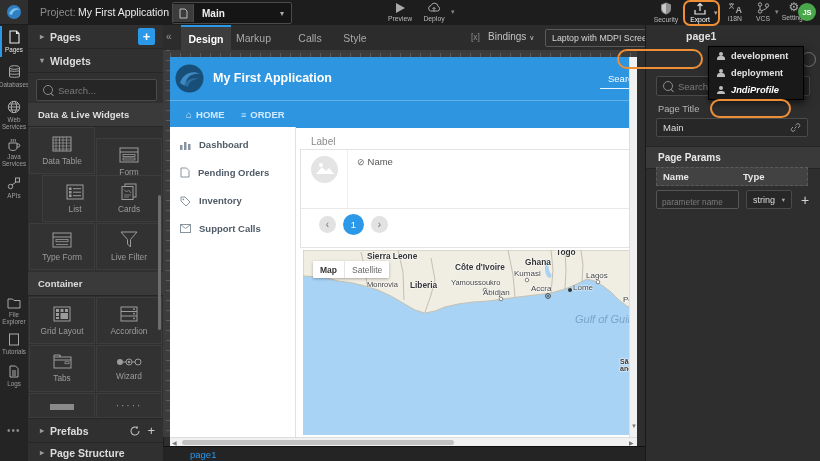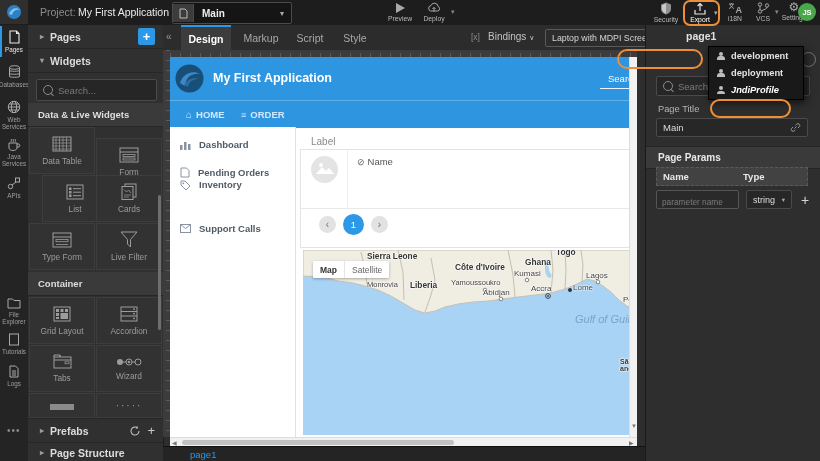--- a/index.html
+++ b/index.html
@@ -336,25 +336,25 @@
       <span>Page Structure</span>
     </div>
     <div class="ab" style="left:130px;top:170px;width:3px;height:135px;background:#6e6e6e;border-radius:2px;"></div>
   </div>
 
   <div class="ab tabbar">
     <span class="ab" style="left:3px;top:6px;color:#9a9a9a;font-size:10px;cursor:pointer;">«</span>
     <div class="etab active" style="left:18px;width:50px;">
         <span>Design</span>
       </div>
-    <div class="etab" style="left:74px;width:48px;">
+    <div class="etab" style="left:60px;width:48px;justify-content:flex-end;">
         <span>Markup</span>
       </div>
     <div class="etab" style="left:126px;width:42px;">
-        <span>Script</span>
+        <span>Calls</span>
       </div>
     <div class="etab" style="left:172px;width:40px;">
         <span>Style</span>
       </div>
     <div class="ab nw" style="left:308px;top:7px;font-size:8.5px;color:#8d8d8d;"><span>[x]</span></div>
     <div class="ab nw" style="left:325px;top:6px;font-size:10px;color:#c2c2c2;cursor:pointer;"><span>Bindings</span> <span style="font-size:7px;">∨</span></div>
     <div class="ab" style="left:382px;top:4px;width:122px;height:16px;border:1px solid #5a5a5a;border-radius:2px;display:flex;align-items:center;cursor:pointer;">
       <span class="nw" style="margin-left:6px;font-size:8.8px;color:#d5d5d5;">Laptop with MDPI Screen</span>
       <span style="margin-left:auto;margin-right:5px;font-size:7px;color:#aaa;">▾</span>
     </div>
@@ -400,21 +400,21 @@
             <rect x="8" y="4" width="2.5" height="6" fill="#8a94a0"></rect>
           </svg>
         <span>Dashboard</span>
       </div>
       <div class="cmenu-item" style="top:40px;">
         <svg width="10" height="11" viewBox="0 0 10 11">
             <path d="M1,1 H6.5 L9,3.5 V10 H1 Z" fill="none" stroke="#8a94a0"></path>
           </svg>
         <span>Pending Orders</span>
       </div>
-      <div class="cmenu-item" style="top:52px;align-items:flex-end;">
+      <div class="cmenu-item" style="top:68px;align-items:flex-end;">
         <svg width="11" height="10" viewBox="0 0 11 10">
             <path d="M1,1 H5 L10,6 L6,10 L1,5 Z" fill="none" stroke="#8a94a0"></path>
             <circle cx="3.3" cy="3.3" r=".9" fill="#8a94a0"></circle>
           </svg>
         <span>Inventory</span>
       </div>
       <div class="cmenu-item" style="top:96px;">
         <svg width="11" height="9" viewBox="0 0 11 9">
             <rect x=".5" y=".5" width="10" height="8" fill="none" stroke="#8a94a0"></rect>
             <path d="M.5,.5 L5.5,4.5 L10.5,.5" fill="none" stroke="#8a94a0"></path>

